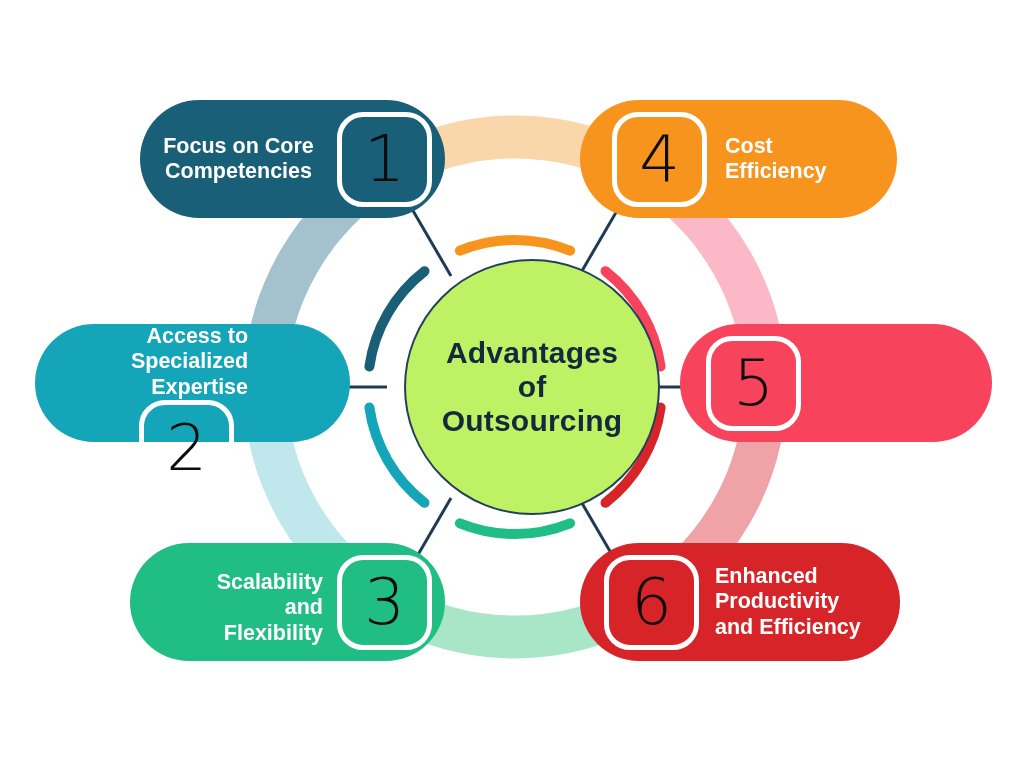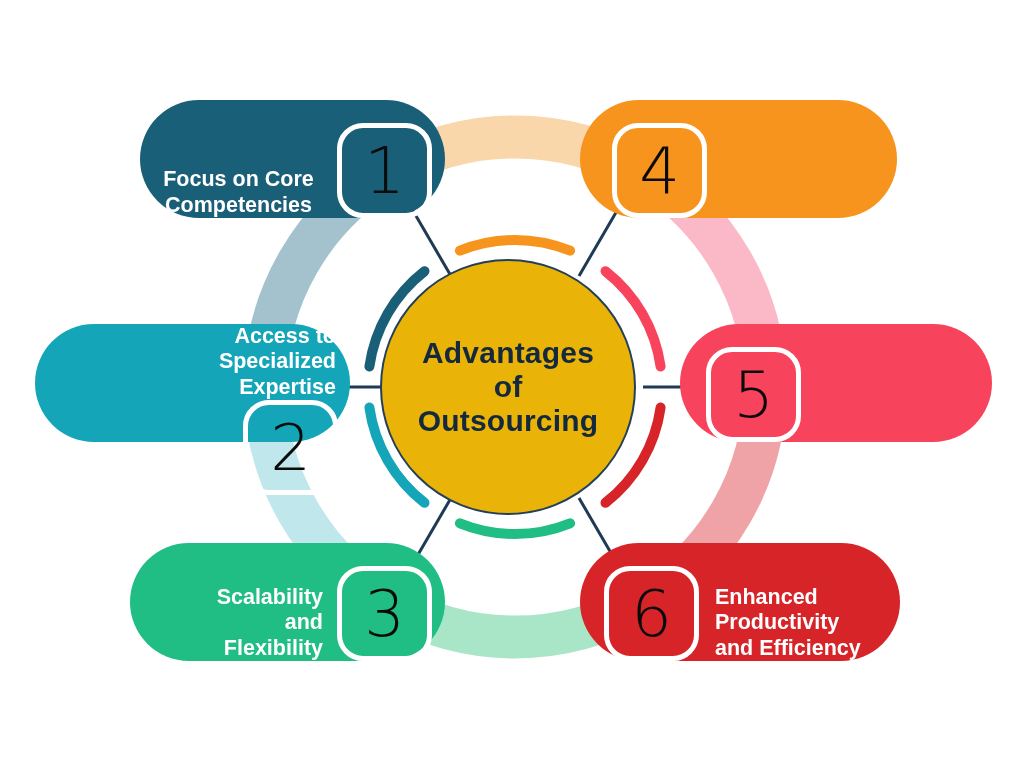--- a/index.html
+++ b/index.html
@@ -2,32 +2,32 @@
 <html><head>
 <meta charset="utf-8">
 <style>
   html,body{margin:0;padding:0;background:#ffffff;}
   .canvas{
     position:relative;width:1024px;height:768px;background:#ffffff;overflow:hidden;
     font-family:"Liberation Sans", sans-serif;
   }
   .rings{position:absolute;left:0;top:0;z-index:0;}
   .center-circle{
-    position:absolute;left:380px;top:259px;width:256px;height:256px;
-    border-radius:50%;background:#eab308;border:2.5px solid #23405a;
+    position:absolute;left:404px;top:259px;width:256px;height:256px;
+    border-radius:50%;background:#bef264;border:2.5px solid #23405a;
     display:flex;align-items:center;justify-content:center;z-index:2;
     box-sizing:border-box;
   }
   .center-title{
     color:#14293d;font-weight:bold;font-size:30px;line-height:1.13;
     text-align:center;white-space:pre-line;letter-spacing:0.2px;
   }
   .pill{
     position:absolute;height:118px;border-radius:59px;display:flex;
-    align-items:flex-end;z-index:3;box-sizing:border-box;
+    align-items:center;z-index:3;box-sizing:border-box;
   }
   .badge{
     width:95px;height:95px;flex:0 0 95px;border:5px solid #ffffff;border-radius:26px;
     display:flex;align-items:center;justify-content:center;box-sizing:border-box;
   }
   .badge span{
     color:#0b0b0b;font-size:64px;font-weight:300;line-height:1;
     font-family:"DejaVu Sans", sans-serif;
   }
   .pill-label{
@@ -100,20 +100,22 @@
 Competencies</div>
     <div class="badge">
       <span>1</span>
     </div>
   </div>
 
   <div class="pill pill-4" style="background: rgb(247, 148, 30);">
     <div class="badge">
       <span>4</span>
     </div>
+    <div class="pill-label">Cost
+Efficiency</div>
   </div>
 
   <div class="pill pill-2" style="background: rgb(20, 165, 184); flex-direction: column;">
     <div class="pill-label">Access to
 Specialized
 Expertise</div>
     <div class="badge">
       <span>2</span>
     </div>
   </div>

